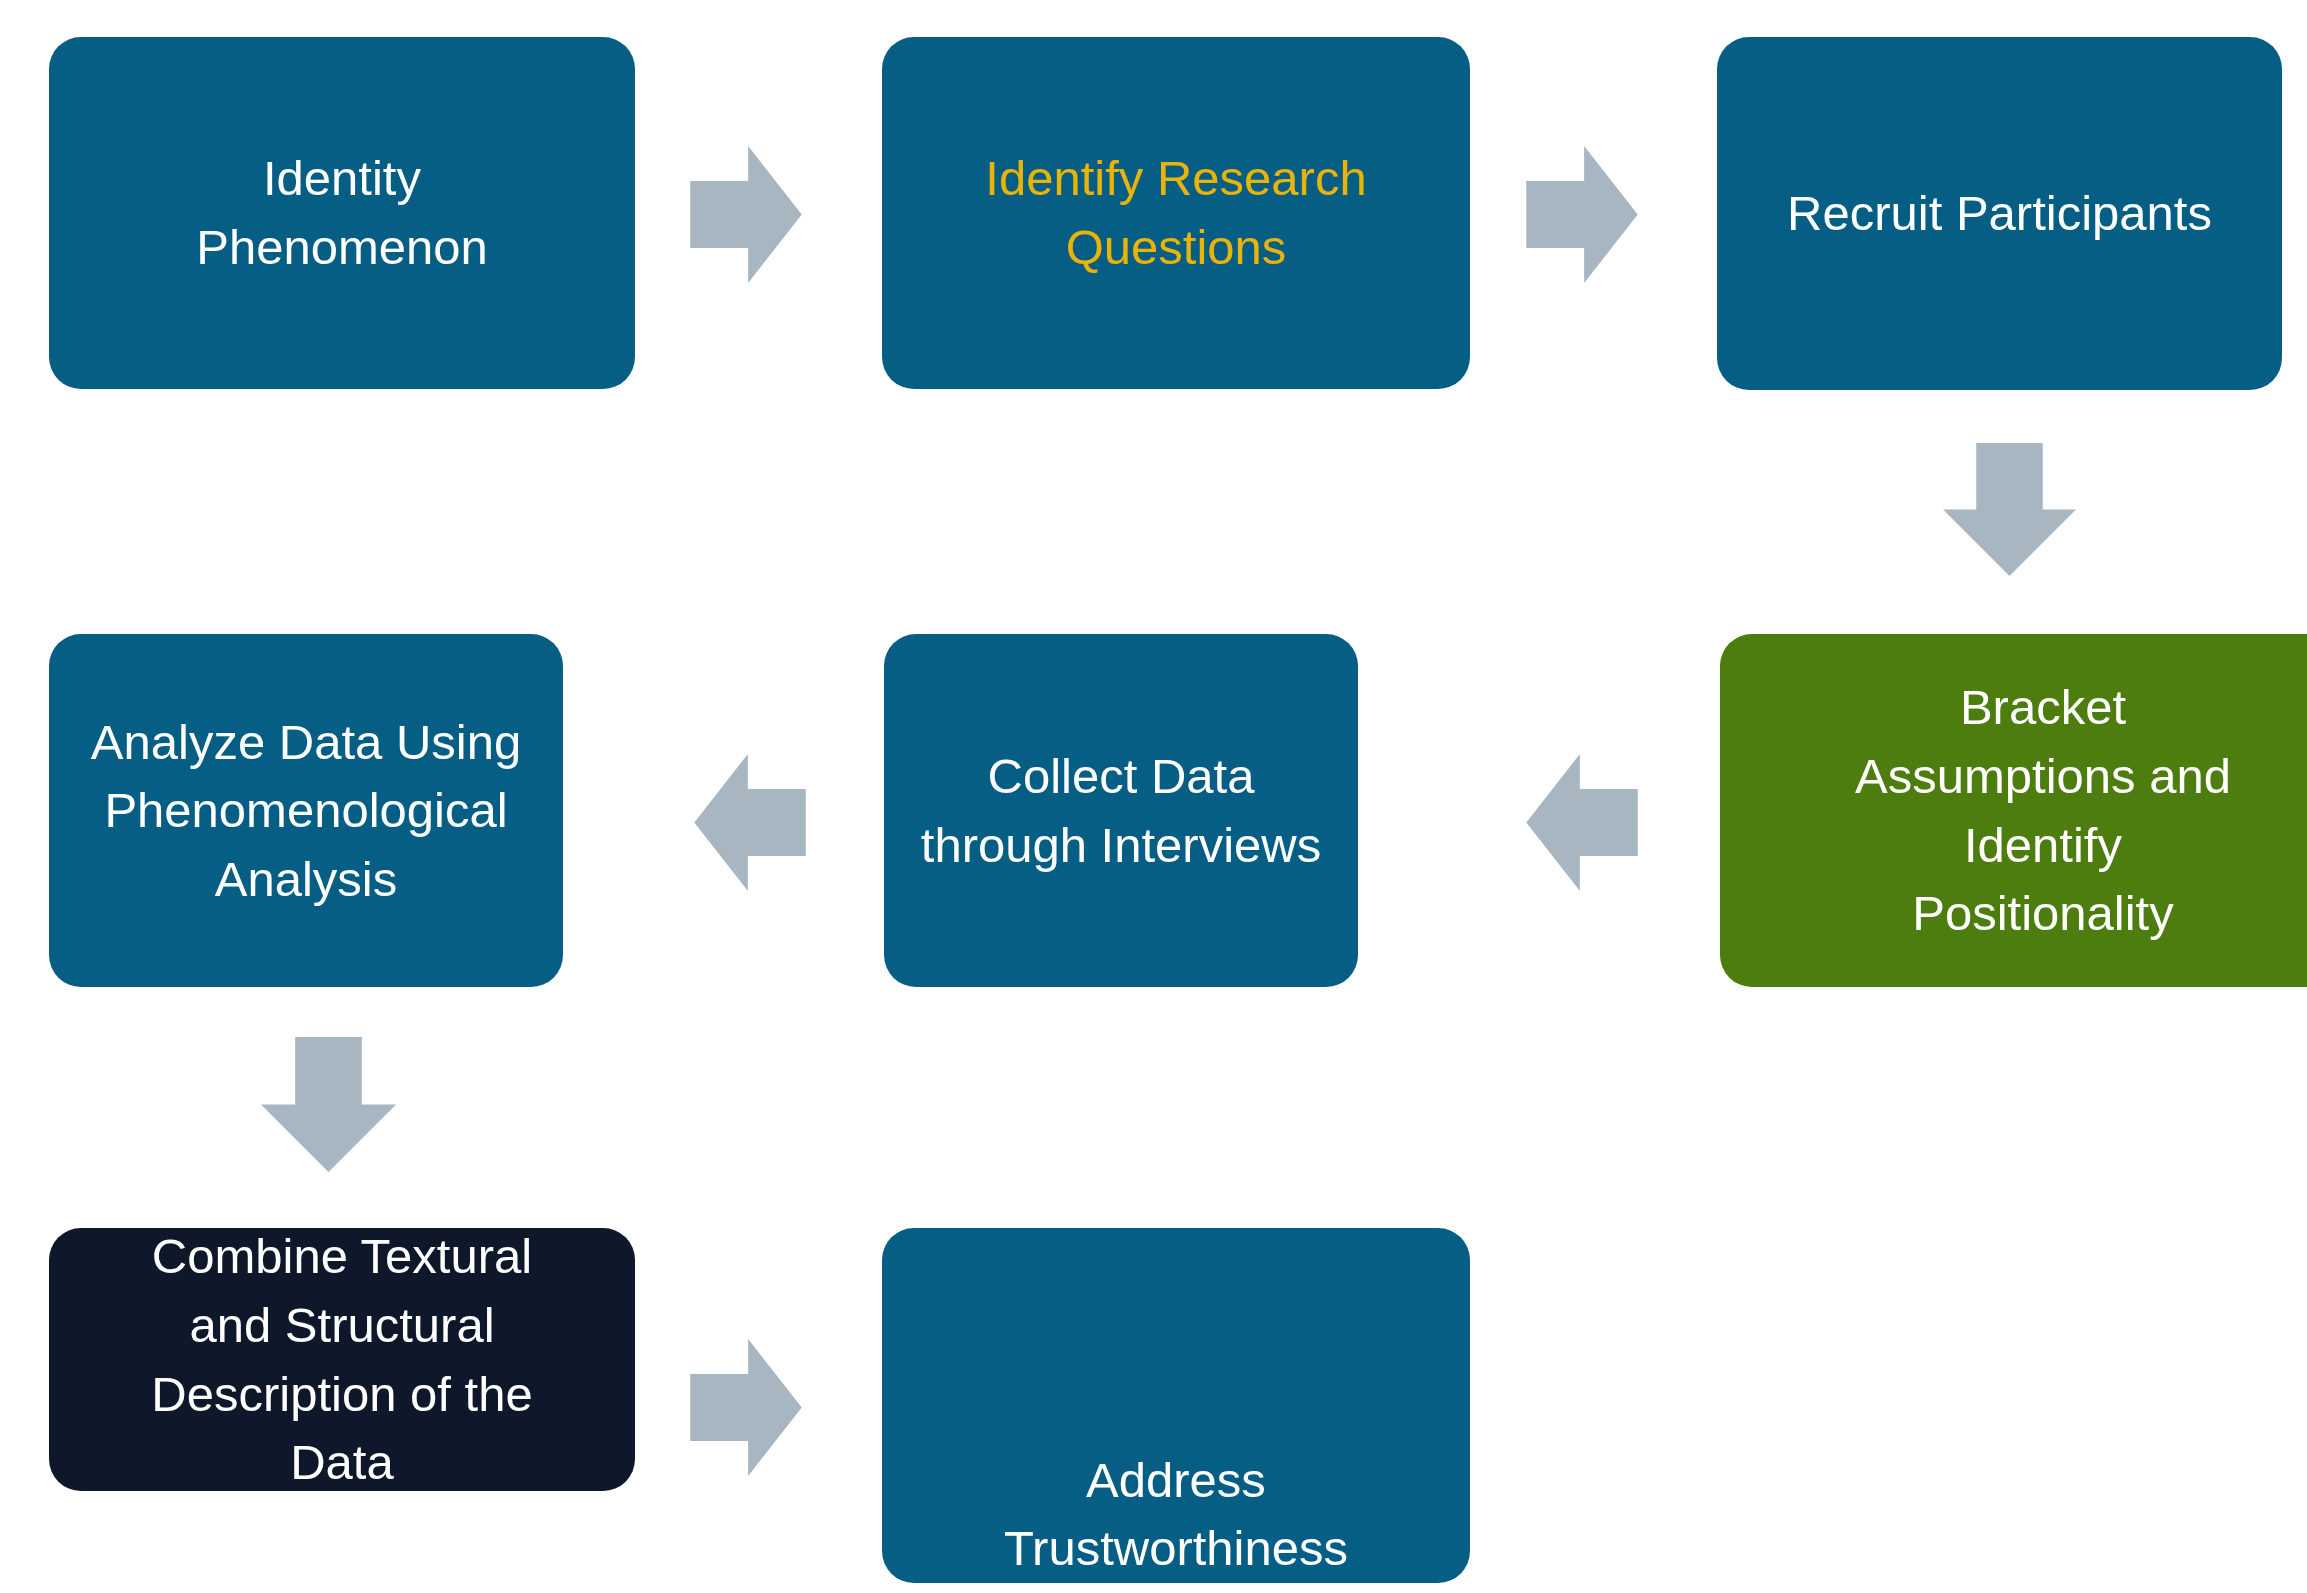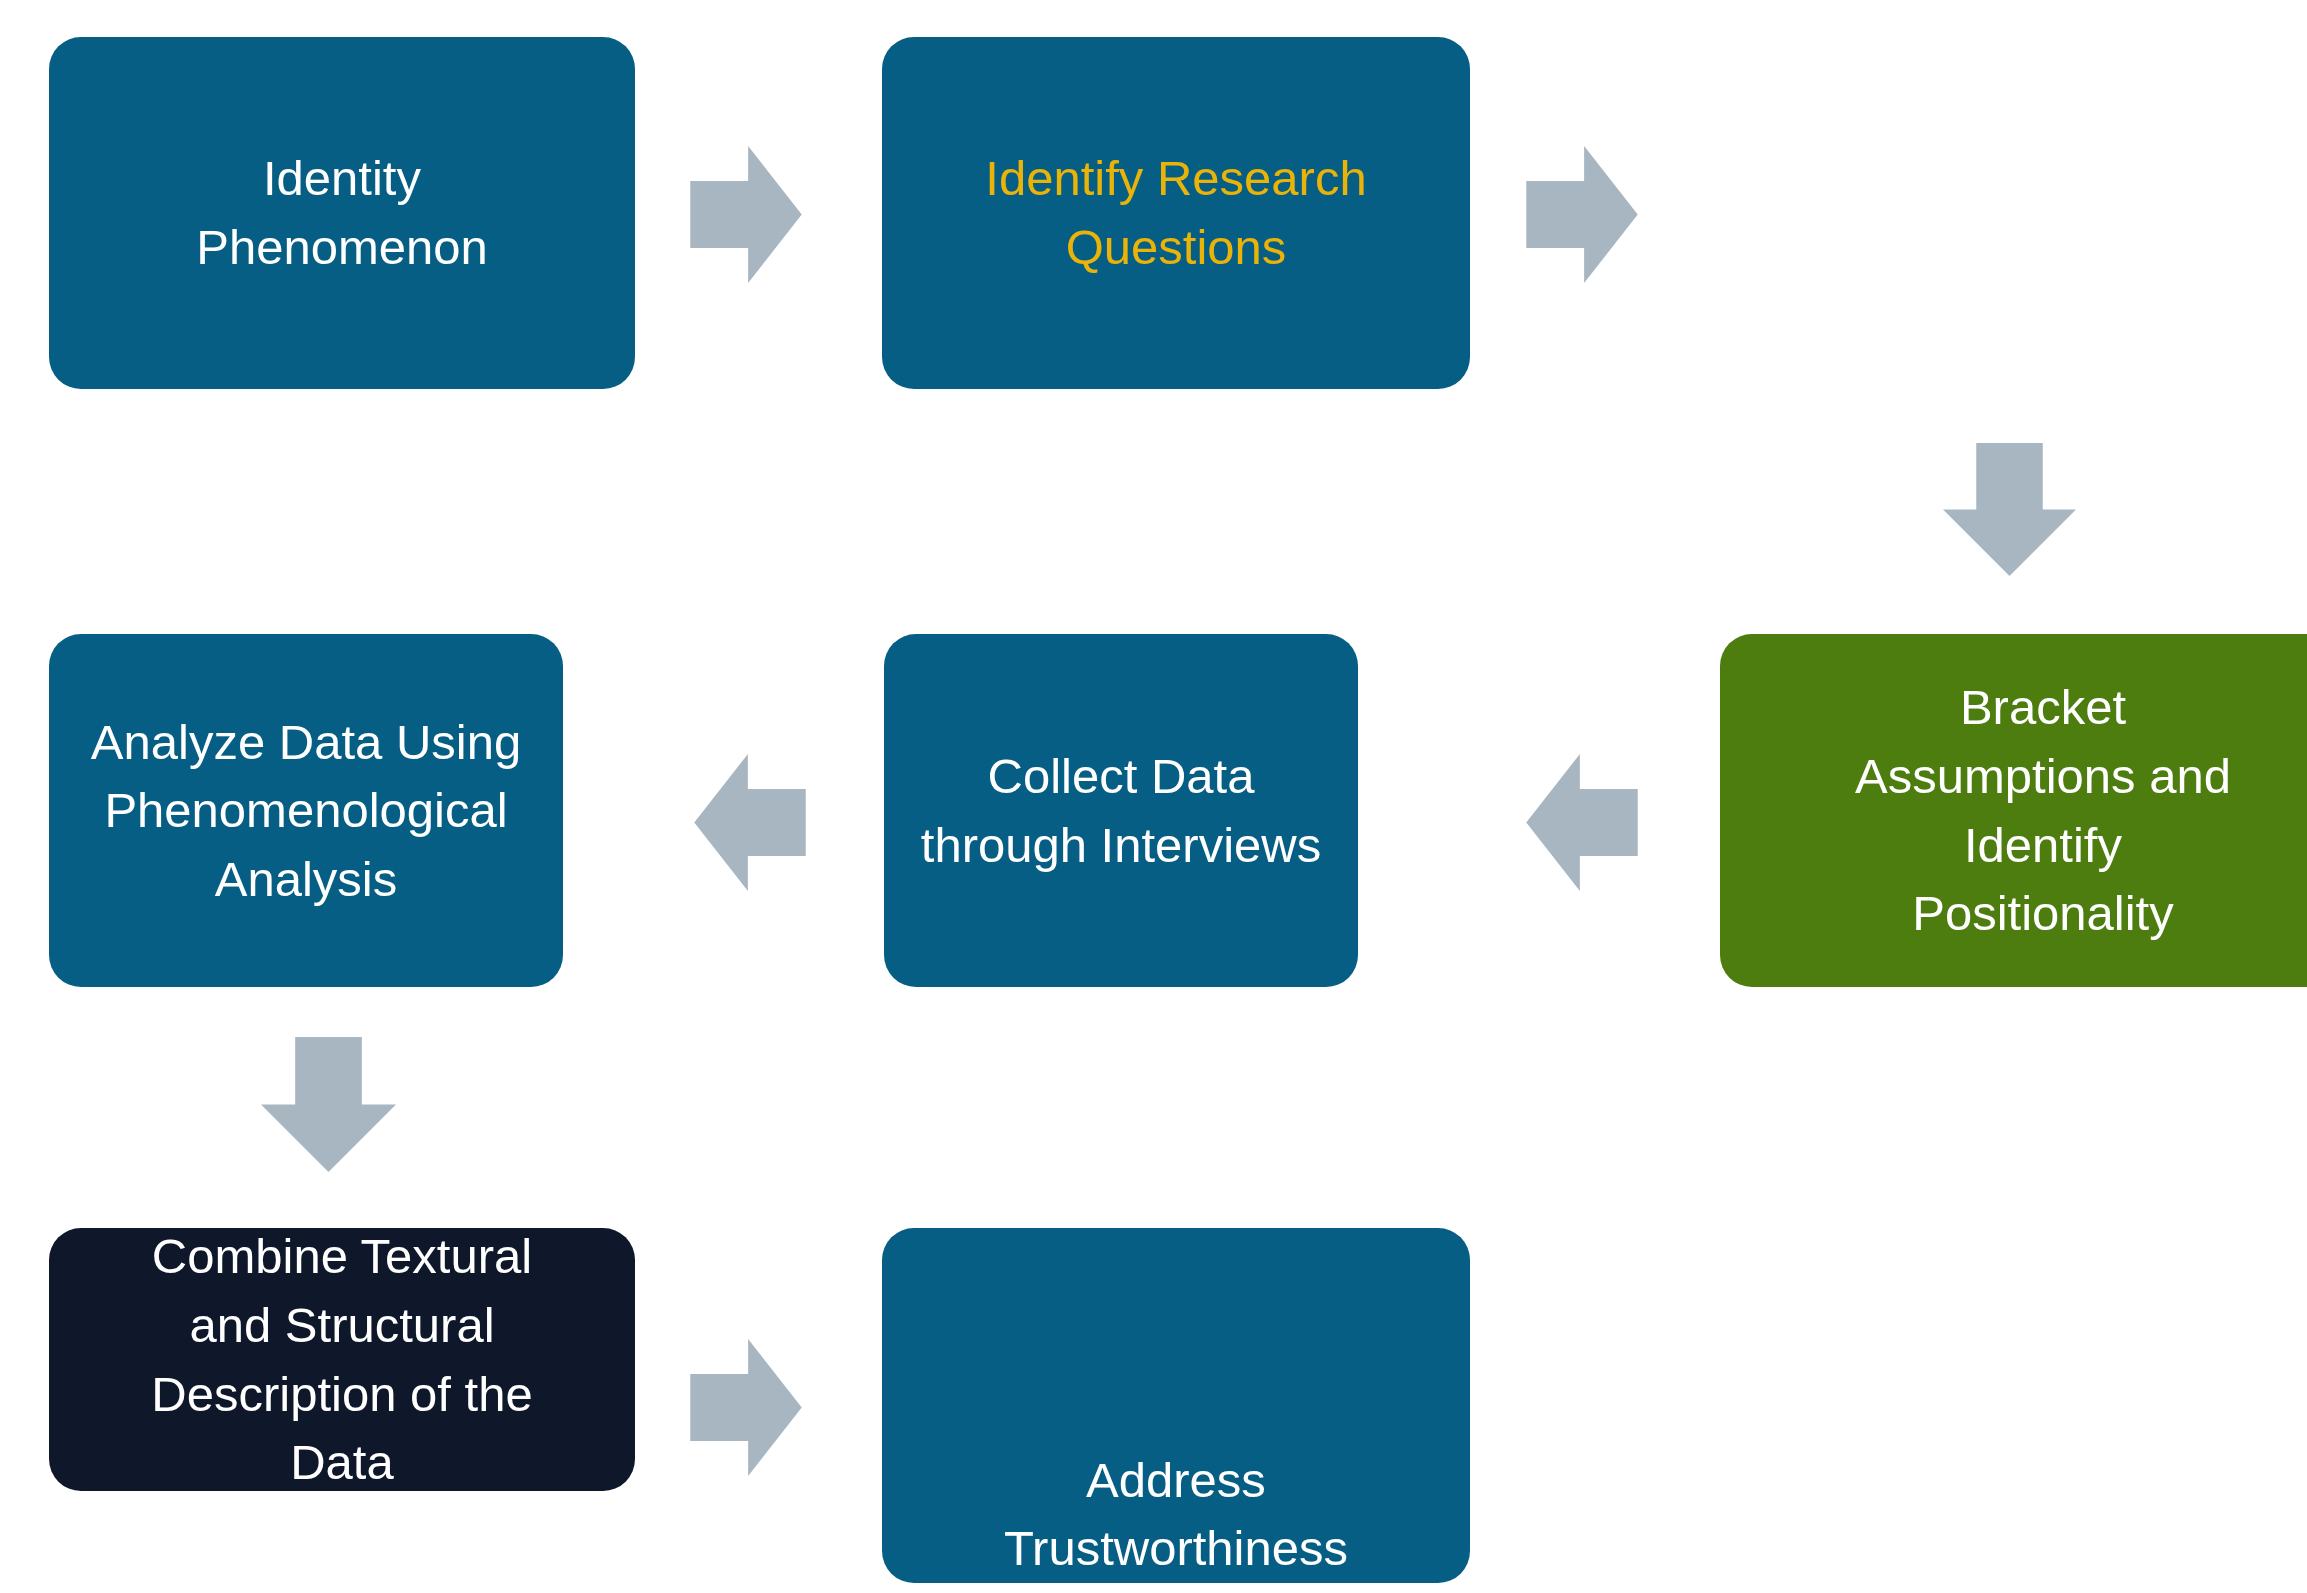--- a/index.html
+++ b/index.html
@@ -62,20 +62,23 @@
 
   <div class="node" style="left: 882px; top: 37px; width: 588px; height: 352px; background: rgb(6, 94, 132);">
     <span class="node-label" style="color: #eab308;">Identify Research
 Questions</span>
   </div>
 
   <svg class="arrow" style="left:1526px; top:146px;" width="112" height="137" viewBox="0 0 131 161">
     <polygon points="0,41 68,41 68,0 131,80.5 68,161 68,120 0,120" fill="#A8B6C2"></polygon>
   </svg>
 
+  <div class="node" style="left: 1717px; top: 37px; width: 565px; height: 353px; background: rgb(6, 94, 132);">
+    <span class="node-label" style="color: rgb(255, 255, 255);">Recruit Participants</span>
+  </div>
 
   <svg class="arrow" style="left:1943px; top:443px;" width="133" height="133" viewBox="0 0 156 156">
     <polygon points="39,0 117,0 117,78 156,78 78,156 0,78 39,78" fill="#A8B6C2"></polygon>
   </svg>
 
   <div class="node" style="left: 1720px; top: 634px; width: 646px; height: 353px; background: #4d7c0f;">
     <span class="node-label" style="color: rgb(255, 255, 255);">Bracket
 Assumptions and
 Identify
 Positionality</span>

